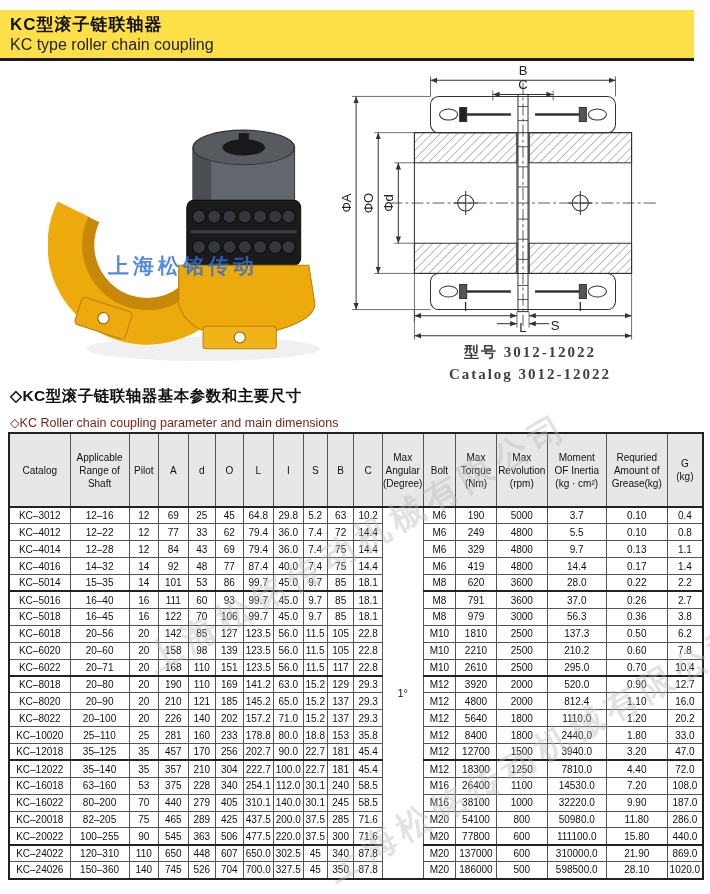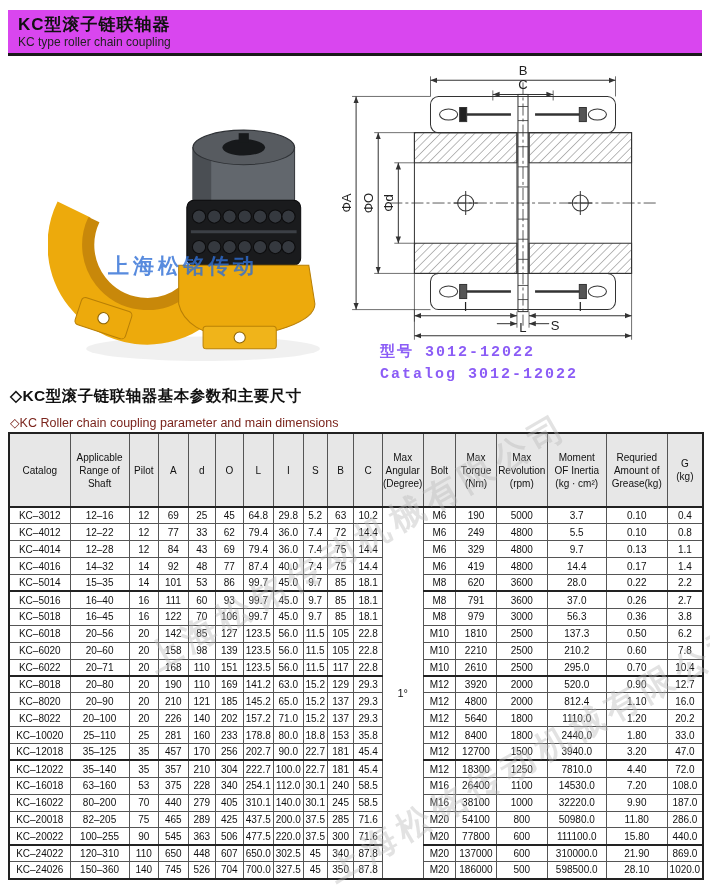--- a/index.html
+++ b/index.html
@@ -3,39 +3,39 @@
 <meta charset="utf-8">
 <style>
   * { margin:0; padding:0; box-sizing:border-box; }
   html,body { background:#fff; }
   .page {
     position:relative; width:710px; height:894px; background:#ffffff;
     font-family:"Liberation Sans", sans-serif; color:#1a1a1a; overflow:hidden;
   }
   
   .title-bar {
-    position:absolute; left:8px; top:10px; width:694px;
-    background:#d946ef; border-bottom:3px solid #1a1a1a;
+    position:absolute; left:0; top:10px; width:694px;
+    background:#fde047; border-bottom:3px solid #1a1a1a;
     padding:5px 10px 4px 10px;
   }
   .title-zh { font-size:17px; font-weight:bold; letter-spacing:1px; color:#111; line-height:1.15; }
-  .title-en { font-size:12px; color:#222; line-height:1.2; }
+  .title-en { font-size:16px; color:#222; line-height:1.2; }
   
   .photo { position:absolute; left:48px; top:62px; width:300px; height:305px; }
   .photo-wm {
     position:absolute; left:60px; top:190px; width:260px;
     font-size:21px; letter-spacing:4px; color:#2f6fd6; opacity:.8;
     font-weight:bold; pointer-events:none;
   }
   
   .drawing { position:absolute; left:338px; top:56px; width:370px; height:284px; }
   .model {
-    position:absolute; left:380px; top:342px; width:300px; 
-    font-family:Liberation Mono, monospace; font-weight:bold; font-size:15px;
-    letter-spacing:2px; color:#8b5cf6; line-height:1.45;
+    position:absolute; left:380px; top:342px; width:300px; text-align:center;
+    font-family:Liberation Serif, serif; font-weight:bold; font-size:15px;
+    letter-spacing:2px; color:#404040; line-height:1.45;
   }
   
   .section { position:absolute; left:10px; top:386px; }
   .section-zh { font-size:15.5px; font-weight:bold; color:#111; letter-spacing:.5px; }
   .section-en { font-size:12.5px; color:#7a241c; margin-top:8px; }
   
   table.params {
     position:absolute; left:8px; top:432px; width:696px;
     border-collapse:collapse; table-layout:fixed;
     font-size:10px; color:#111; background:#fff;

